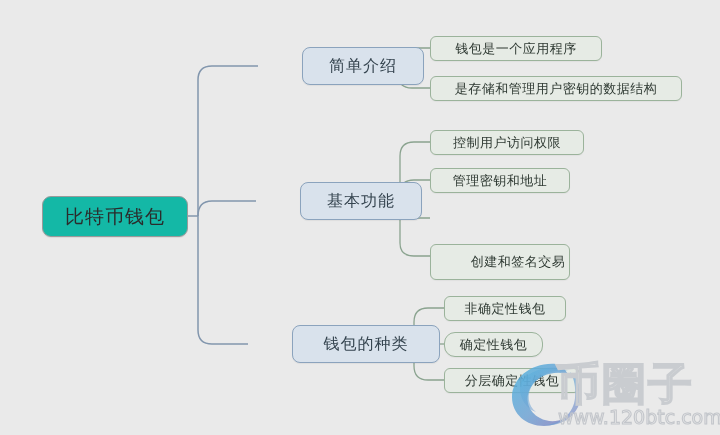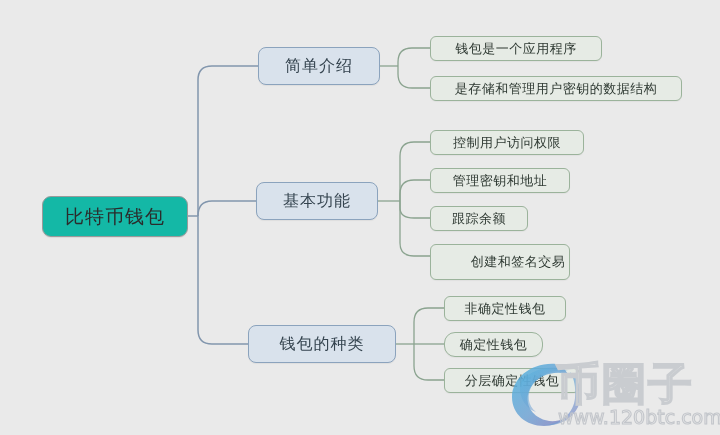--- a/index.html
+++ b/index.html
@@ -44,20 +44,21 @@
     font-size: 19px;
     box-shadow: 0 1px 1px rgba(0,0,0,0.07);
   }
   .node-branch {
     background: #d9e2ec;
     border: 1.2px solid #8ba3bd;
     border-radius: 8px;
     color: #35444f;
     font-size: 16px;
     box-shadow: 0 1px 1px rgba(0,0,0,0.05);
+    margin-left: 44px;
   }
   .node-leaf {
     background: #e6ebe5;
     border: 1px solid #9bb39b;
     border-radius: 6px;
     color: #2f3a33;
     font-size: 13px;
     letter-spacing: 0.5px;
     box-shadow: 0 1px 1px rgba(0,0,0,0.04);
   }
@@ -173,23 +174,20 @@
   </div>
 
   <div class="node node-leaf" style="left:430px; top:130px; width:154px; height:25px;">
     <span>控制用户访问权限</span>
   </div>
 
   <div class="node node-leaf" style="left:430px; top:168px; width:140px; height:25px;">
     <span>管理密钥和地址</span>
   </div>
 
-  <div class="node node-leaf" style="left:430px; top:206px; width:98px; height:25px;">
-    <span>跟踪余额</span>
-  </div>
 
   <div class="node node-leaf" style="left:430px; top:244px; width:140px; height:36px;padding-left:36px;">
     <span>创建和签名交易</span>
   </div>
 
   <div class="node node-leaf" style="left:444px; top:296px; width:122px; height:25px;">
     <span>非确定性钱包</span>
   </div>
 
   <div class="node node-leaf" style="left:444px; top:332px; width:99px; height:25px;border-radius:11px;">

